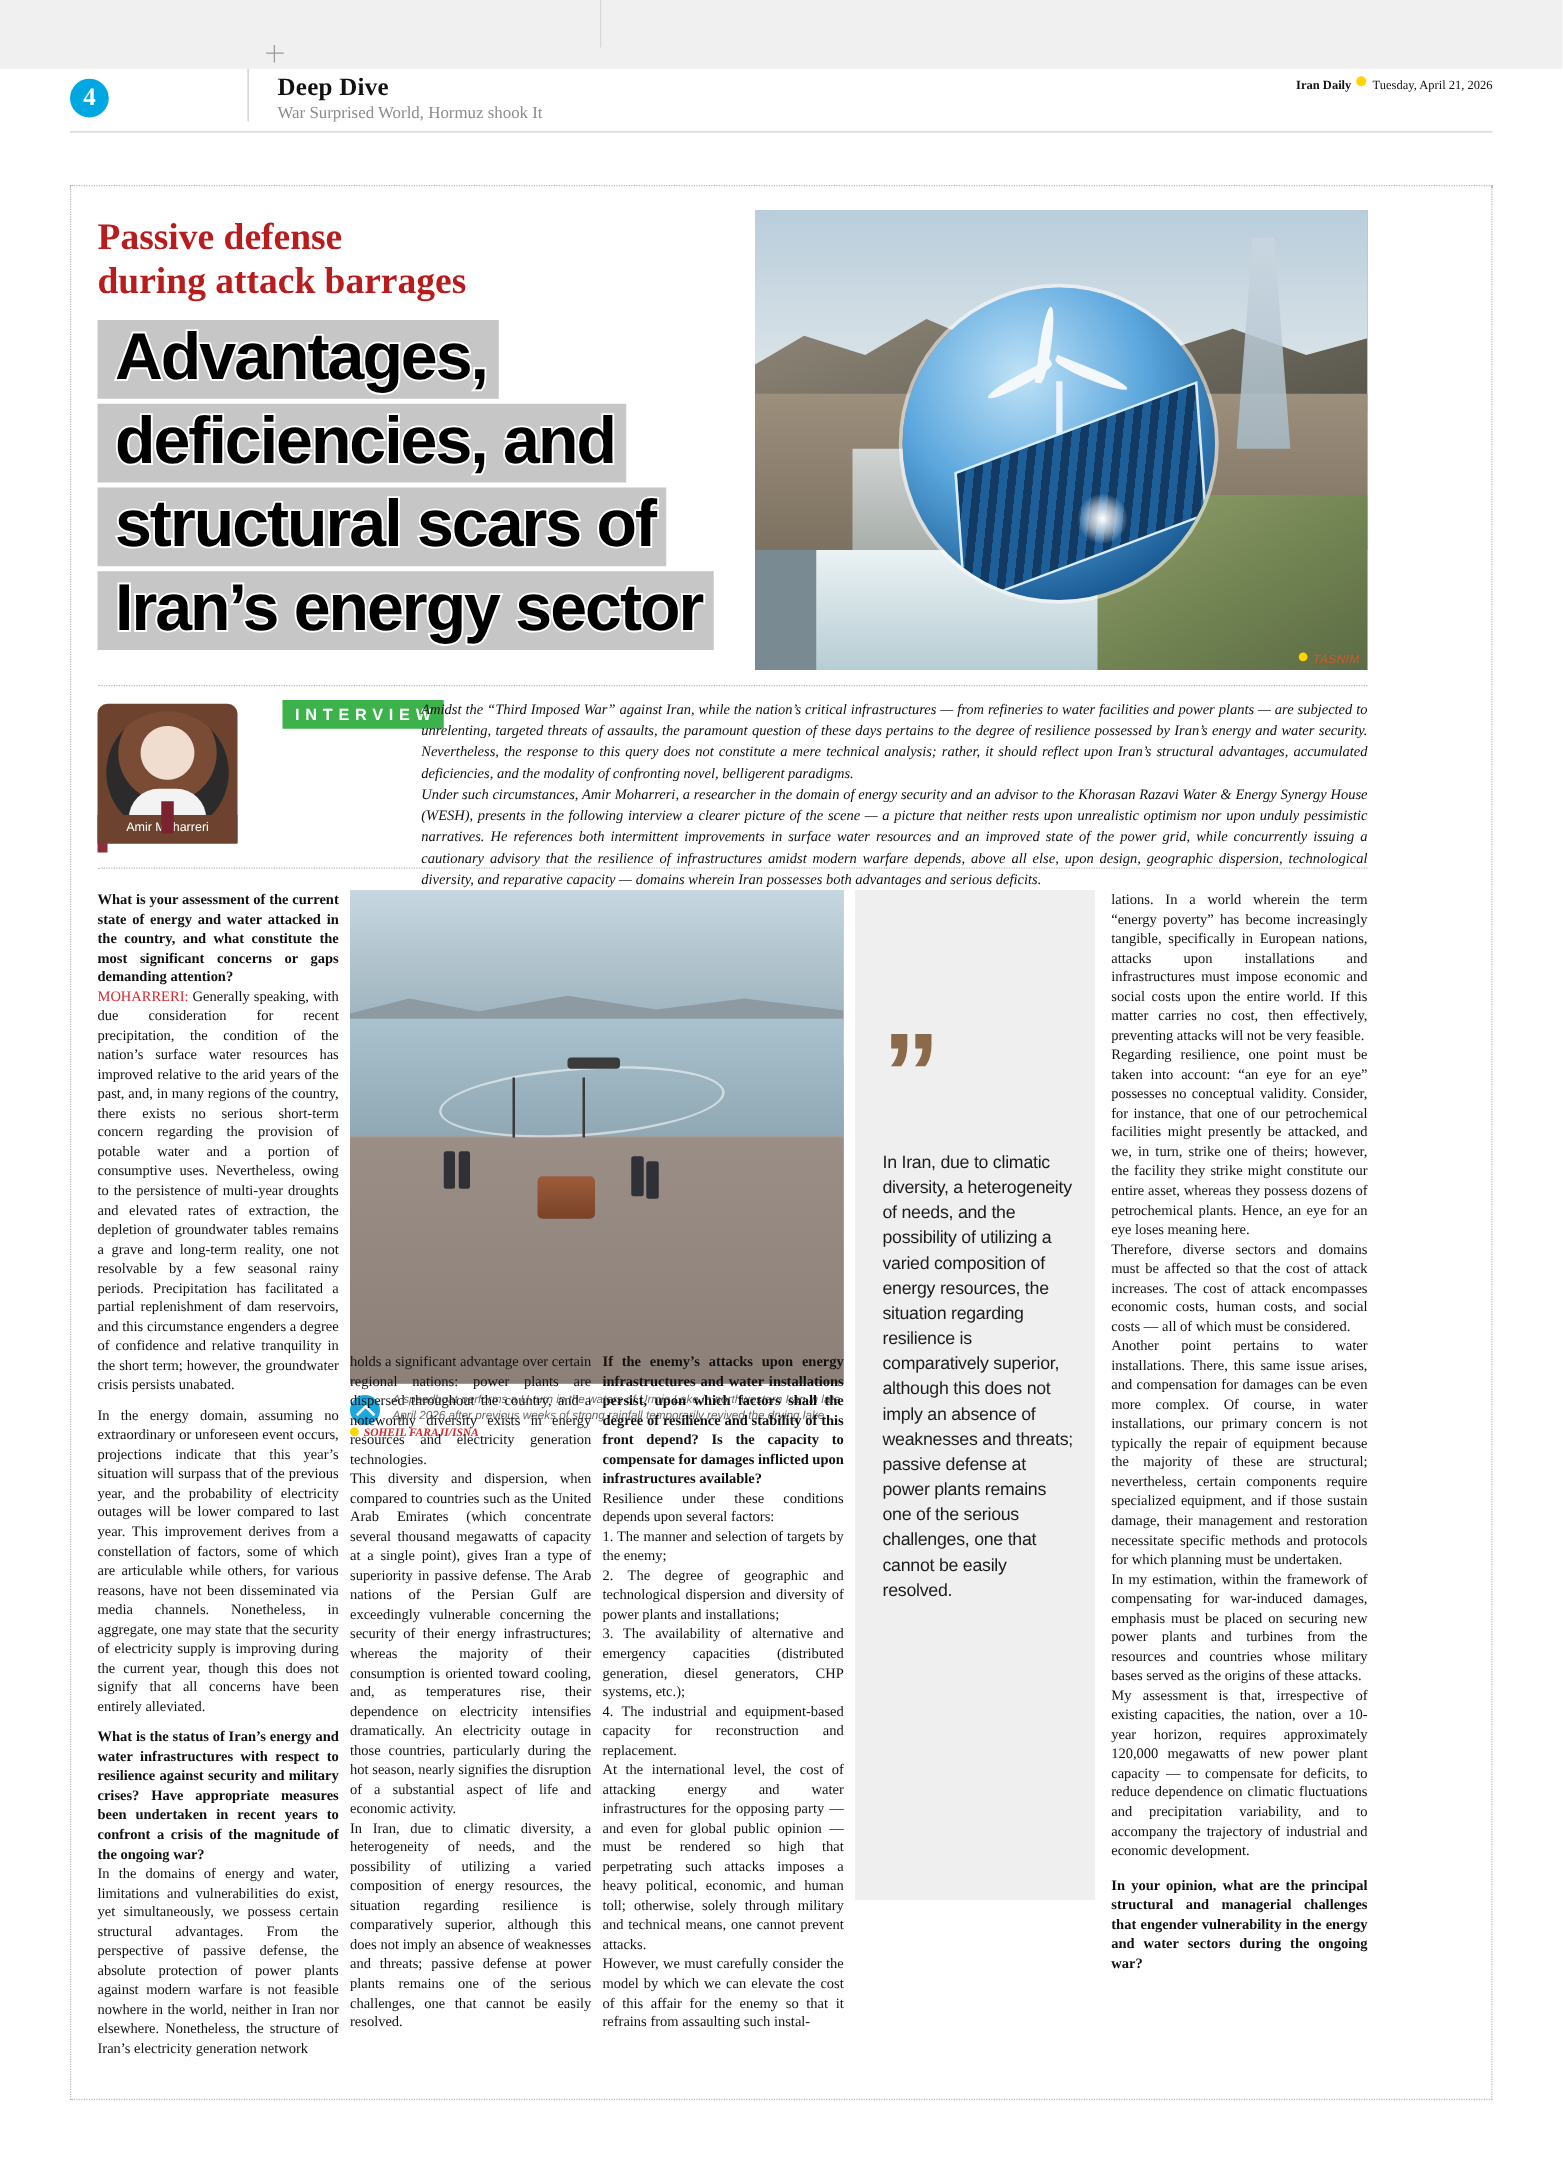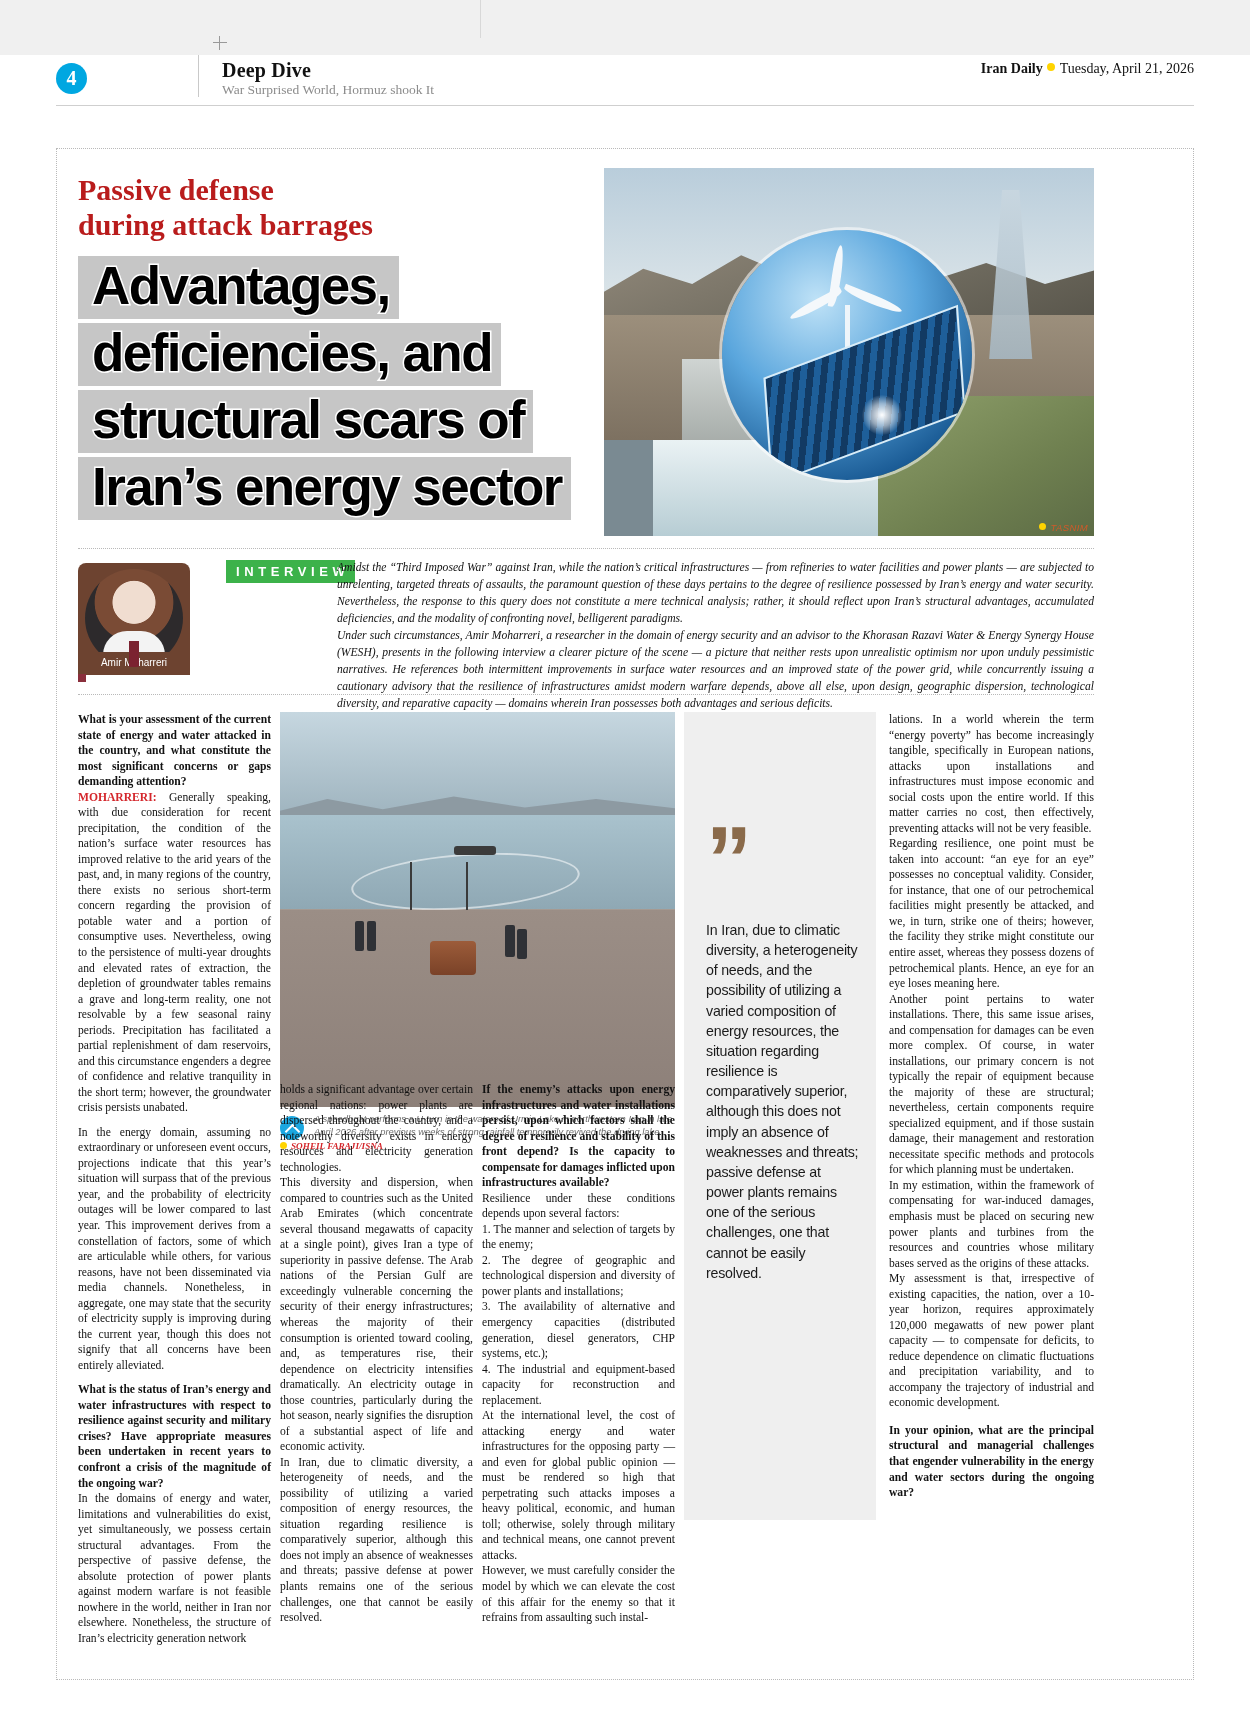--- a/index.html
+++ b/index.html
@@ -25,21 +25,21 @@
     position:absolute; left:56px; top:8px; width:31px; height:31px; border-radius:50%;
     background:#00a7e1; color:#fff; font-family:"Liberation Serif",serif; font-weight:bold;
     font-size:20px; line-height:31px; text-align:center;
   }
   .sectionrule { position:absolute; left:198px; top:0px; width:1px; height:42px; background:#c9c9c9; }
   .sectiontitle { position:absolute; left:222px; top:4px; font-family:"Liberation Serif",serif;
       font-weight:bold; font-size:20px; letter-spacing:.2px; color:#111; }
   .sectionsub { position:absolute; left:222px; top:27px; font-family:"Liberation Serif",serif;
       font-size:13.5px; color:#8c8c8c; }
   .dateline { position:absolute; right:56px; top:6px; font-family:"Liberation Serif",serif;
-      font-size:14px; color:#111; white-space:nowrap; }
+      font-size:10px; color:#111; white-space:nowrap; }
   .dateline b { font-weight:bold; }
   .dot-yellow { display:inline-block; width:8px; height:8px; border-radius:50%; background:#ffd400;
       margin:0 5px 0 4px; vertical-align:2px; }
   .headrule { position:absolute; left:56px; top:50px; width:1138px; height:1px; background:#cfcfcf; }
 
   
   .frame {
     position:absolute; left:56px; top:148px; width:1138px; height:1532px;
     border:1px dotted #b9b9b9;
   }
@@ -143,21 +143,21 @@
   .ivtext .indent1 { text-indent:0; }
 
   .rule-dot-2 { position:absolute; left:78px; top:694px; width:1016px; height:0;
      border-top:1px dotted #b9b9b9; }
 
   
   .col { position:absolute; top:712px; font-size:11.6px; line-height:1.34;
      text-align:justify; color:#111; font-family:"Liberation Serif",serif; }
   .col p { margin:0 0 0 0; }
   .col .q { font-weight:bold; }
-  .speaker { color:#d4272c; font-weight:bold; }
+  .speaker { color:#d4272c; font-weight:normal; }
 
   #c1 { left:78px;  width:193px; }
   #c2 { left:280px; width:193px; top:1082px; }
   #c3 { left:482px; width:193px; top:1082px; }
   #c4 { left:889px; width:205px; }
 
   .photo {
      position:absolute; left:280px; top:712px; width:395px; height:395px;
      background:linear-gradient(#b8ccd6 0 34%, #9fb6c1 34% 46%, #a59a92 46% 100%);
      overflow:hidden;
@@ -337,17 +337,18 @@
 </div>
 
 <div class="pullquote">
   <div class="qmark">”</div>
   <div class="qtext">In Iran, due to climatic diversity, a heterogeneity of needs, and the possibility of utilizing a varied composition of energy resources, the situation regarding resilience is comparatively superior, although this does not imply an absence of weaknesses and threats; passive defense at power plants remains one of the serious challenges, one that cannot be easily resolved.</div>
 </div>
 
 <div class="col" id="c4">
   <p>lations. In a world wherein the term “energy poverty” has become increasingly tangible, specifically in European nations, attacks upon installations and infrastructures must impose economic and social costs upon the entire world. If this matter carries no cost, then effectively, preventing attacks will not be very feasible.</p>
   <p>Regarding resilience, one point must be taken into account: “an eye for an eye” possesses no conceptual validity. Consider, for instance, that one of our petrochemical facilities might presently be attacked, and we, in turn, strike one of theirs; however, the facility they strike might constitute our entire asset, whereas they possess dozens of petrochemical plants. Hence, an eye for an eye loses meaning here.</p>
+  <p>Therefore, diverse sectors and domains must be affected so that the cost of attack increases. The cost of attack encompasses economic costs, human costs, and social costs — all of which must be considered.</p>
   <p>Another point pertains to water installations. There, this same issue arises, and compensation for damages can be even more complex. Of course, in water installations, our primary concern is not typically the repair of equipment because the majority of these are structural; nevertheless, certain components require specialized equipment, and if those sustain damage, their management and restoration necessitate specific methods and protocols for which planning must be undertaken.</p>
   <p>In my estimation, within the framework of compensating for war-induced damages, emphasis must be placed on securing new power plants and turbines from the resources and countries whose military bases served as the origins of these attacks.</p>
   <p>My assessment is that, irrespective of existing capacities, the nation, over a 10-year horizon, requires approximately 120,000 megawatts of new power plant capacity — to compensate for deficits, to reduce dependence on climatic fluctuations and precipitation variability, and to accompany the trajectory of industrial and economic development.</p>
   <p class="q" style="margin-top:12px">In your opinion, what are the principal structural and managerial challenges that engender vulnerability in the energy and water sectors during the ongoing war?</p>
 </div>
 
 </body></html>

